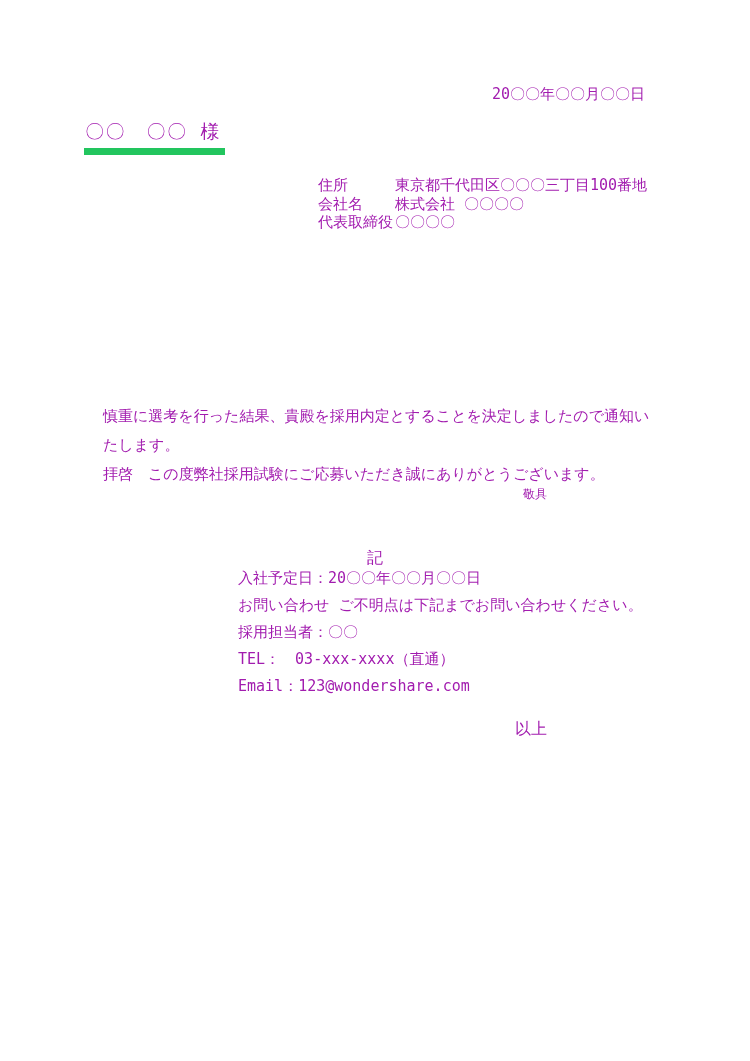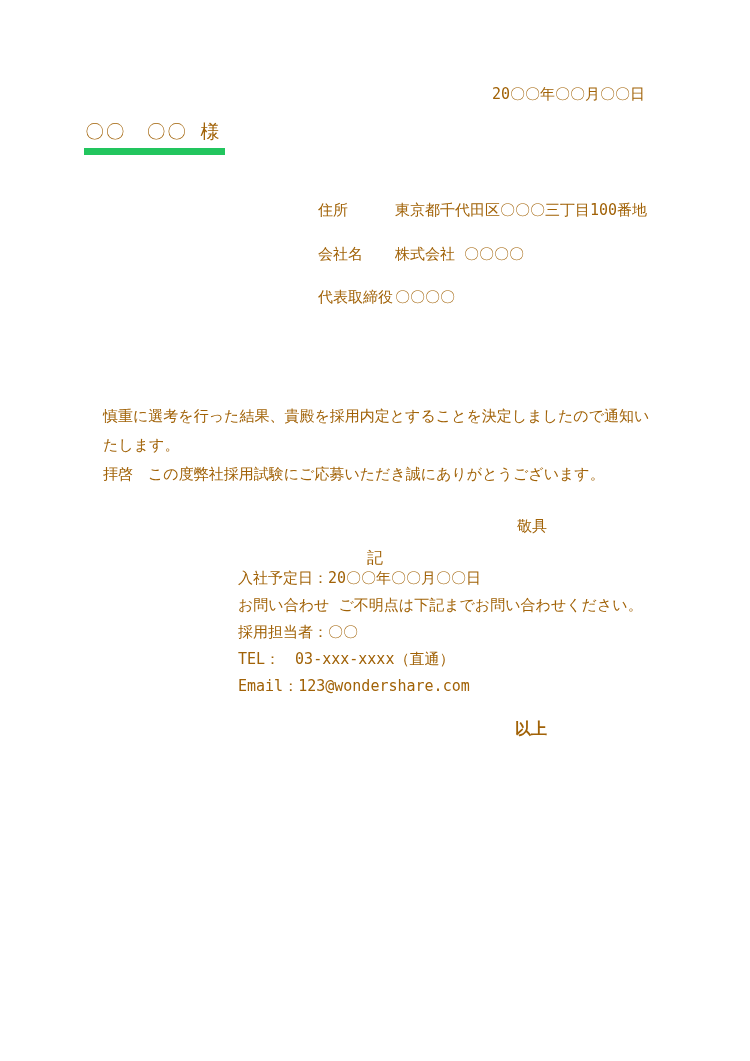--- a/index.html
+++ b/index.html
@@ -5,21 +5,21 @@
   html, body {
     margin: 0;
     padding: 0;
     background: #ffffff;
   }
   .page {
     position: relative;
     width: 750px;
     height: 1061px;
     background: #ffffff;
-    color: #a16207;
+    color: #a21caf;
     font-family: "DejaVu Sans Mono", "DejaVu Sans", "Liberation Sans", sans-serif;
     overflow: hidden;
   }
   .issue-date {
     position: absolute;
     top: 85px;
     right: 105px;
     font-size: 15px;
     white-space: nowrap;
   }
@@ -33,21 +33,21 @@
     padding: 0 4px 3px 1px;
     white-space: nowrap;
   }
   .sender {
     position: absolute;
     top: 176px;
     left: 318px;
     font-size: 15px;
     line-height: 18.5px;
   }
-  .sender-row { display: flex; margin-top: 25px; }
+  .sender-row { display: flex; }
   .sender-label {
     width: 77px;
     flex: none;
     white-space: nowrap;
   }
   .sender-value { white-space: nowrap; text-align: right; }
   .doc-title {
     position: absolute;
     top: 318px;
     left: 0;
@@ -64,23 +64,22 @@
     width: 548px;
     font-size: 15px;
     line-height: 29px;
     text-align: left;
   }
   .letter-body p { margin: 0; }
   .closing-word {
     position: absolute;
     top: 486px;
     right: 203px;
-    font-size: 15px;
+    font-size: 12px;
     white-space: nowrap;
-    margin-top: 31px;
   }
   .details-heading {
     position: absolute;
     top: 548px;
     left: 0;
     width: 100%;
     text-align: center;
     font-size: 16px;
   }
   .details-list {
@@ -90,21 +89,20 @@
     font-size: 15px;
     line-height: 27px;
   }
   .detail-item { white-space: nowrap; }
   .end-word {
     position: absolute;
     top: 719px;
     right: 203px;
     font-size: 16px;
     white-space: nowrap;
-    font-weight: bold;
   }
 </style>
 </head>
 <body>
 
 <div class="page">
 
   <div class="issue-date">20〇〇年〇〇月〇〇日</div>
 
   <div class="recipient">〇〇　〇〇 様</div>

